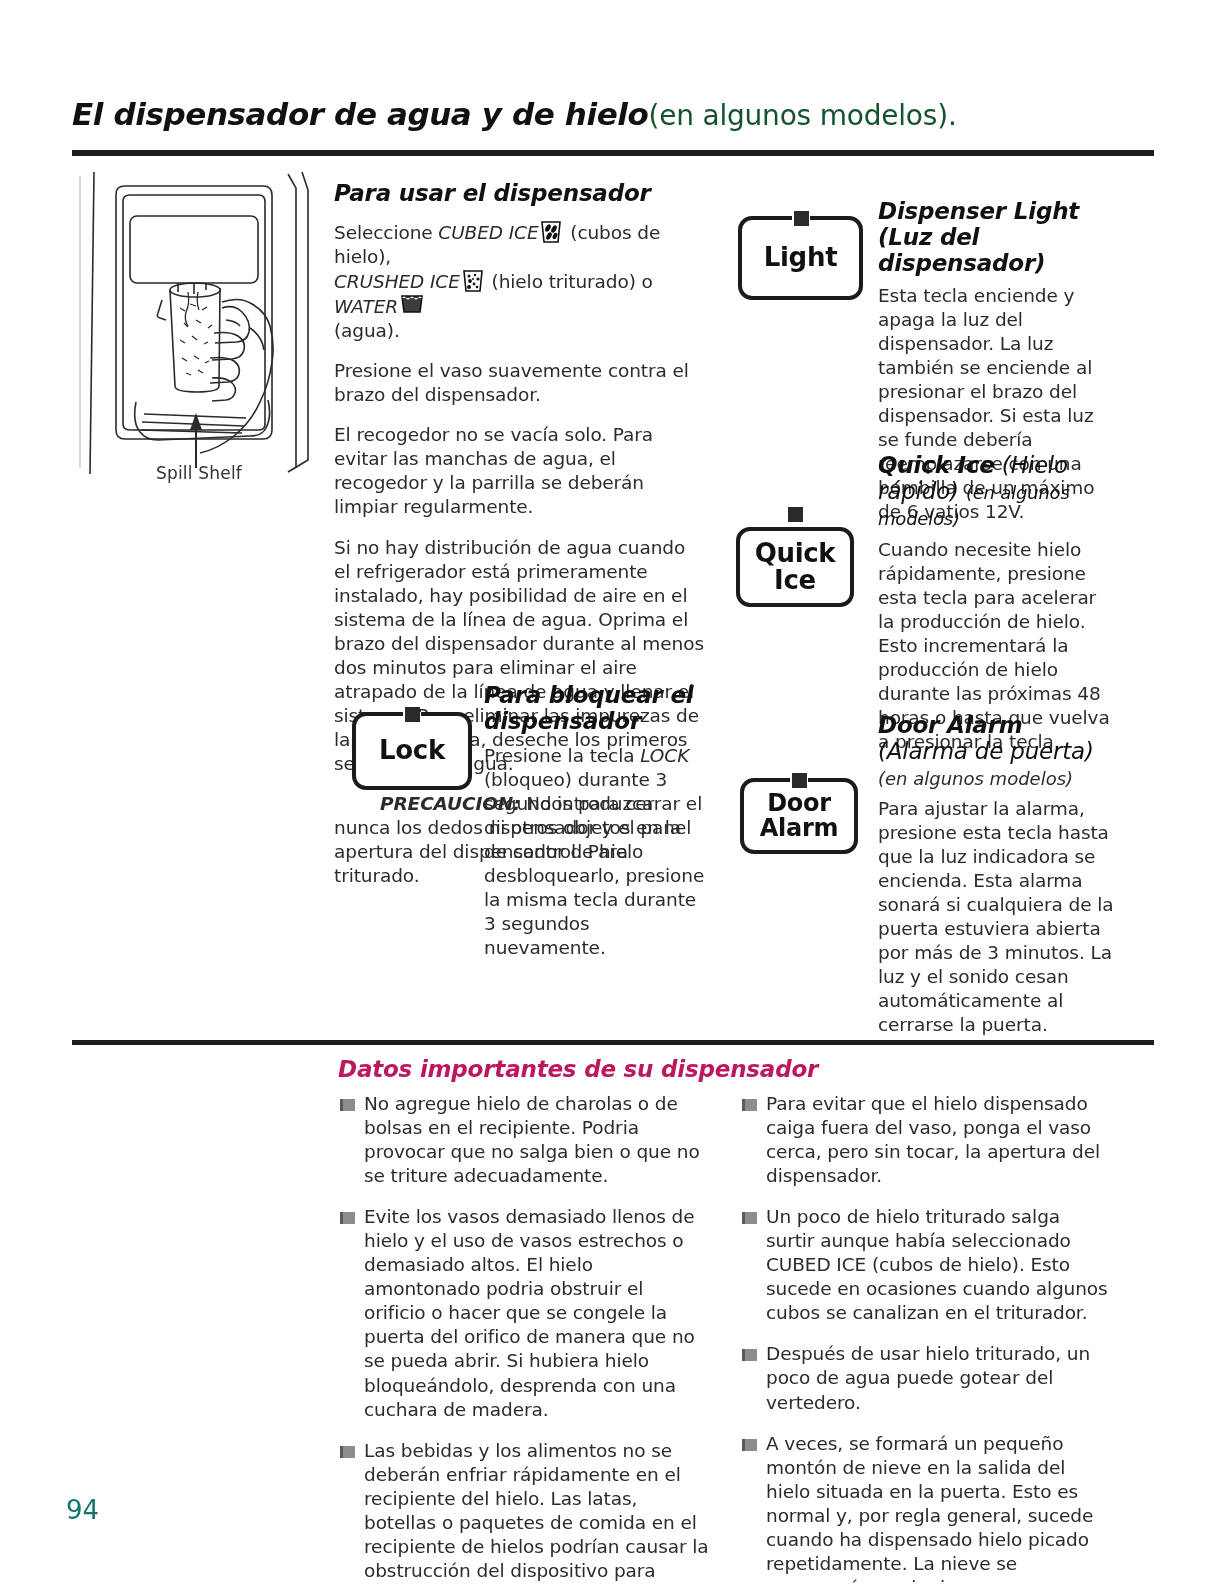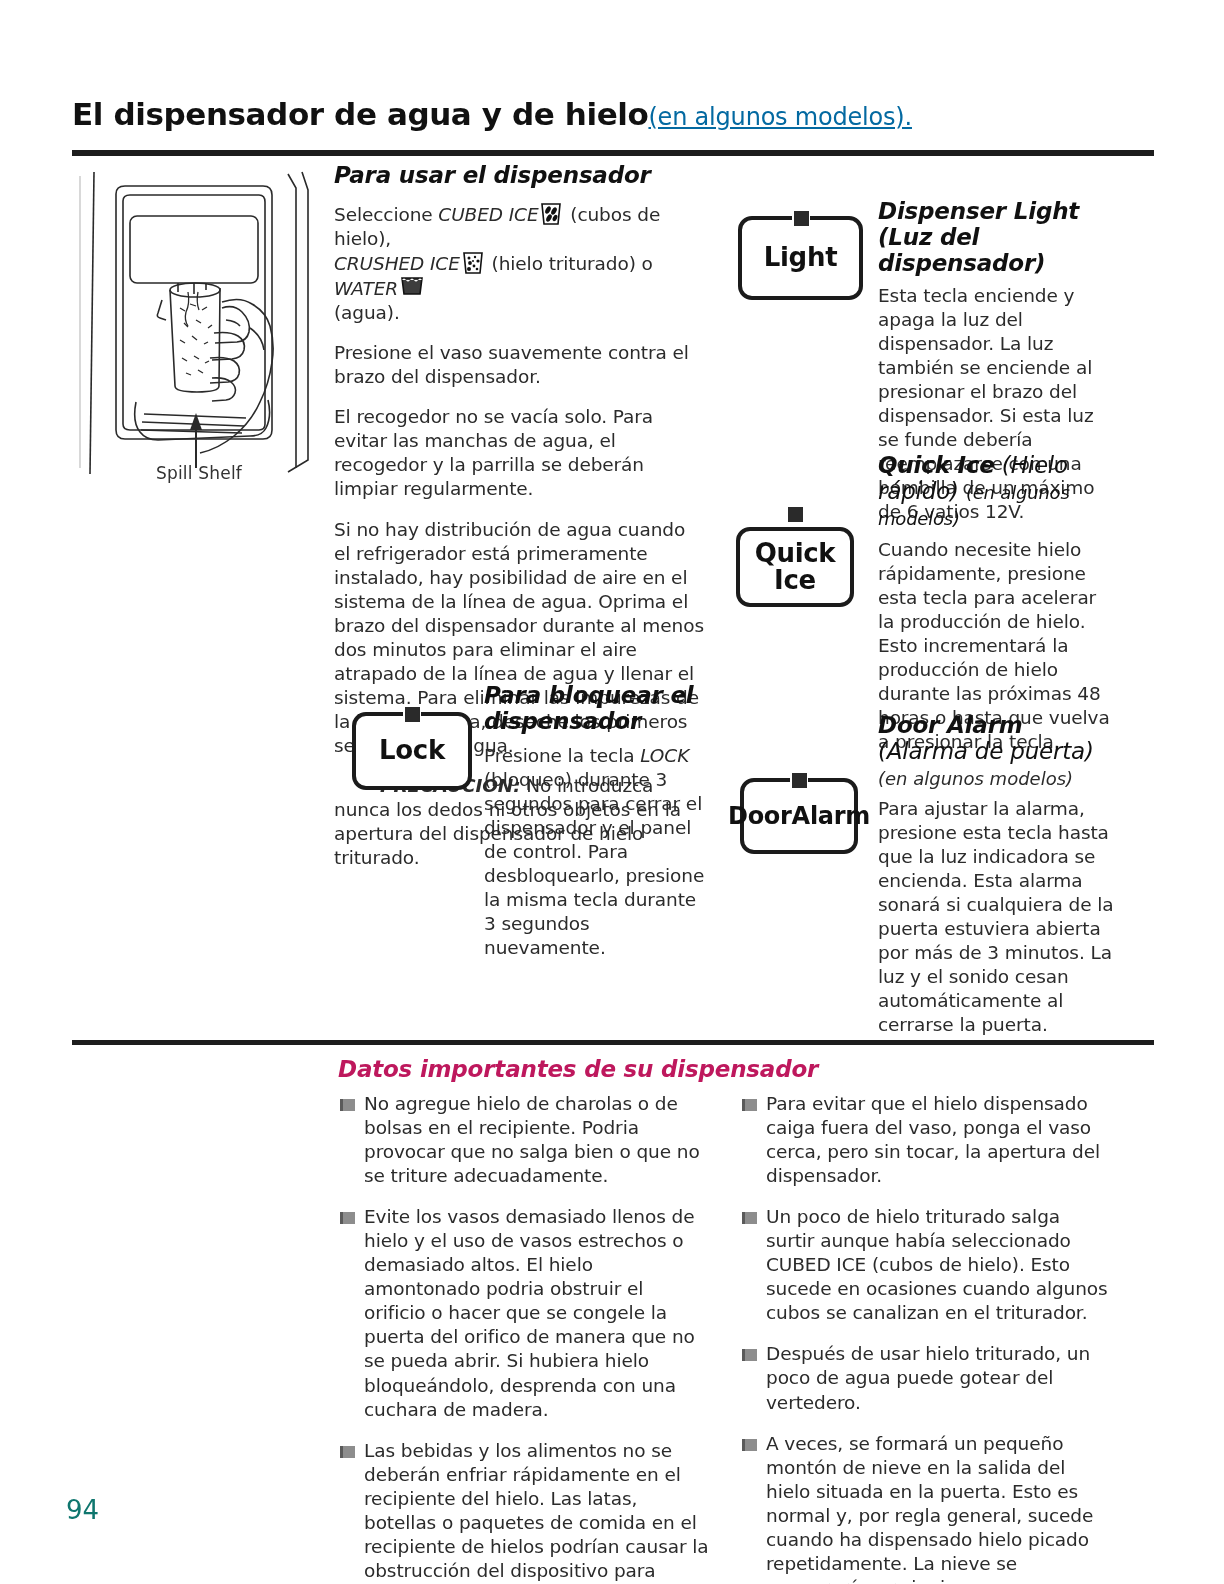--- a/index.html
+++ b/index.html
@@ -25,36 +25,36 @@
 
   
   .header {
     position: absolute;
     left: 72px;
     top: 98px;
     width: 1080px;
   }
   .header-title {
     font-family: "DejaVu Sans", sans-serif;
+    font-style: italic;
     font-weight: bold;
     font-size: 31px;
     letter-spacing: -0.4px;
     line-height: 1.05;
     color: #111;
     display: inline;
     transform: scaleX(0.92);
     transform-origin: left center;
   }
   .header-sub {
     font-style: normal;
     font-weight: normal;
-    font-size: 24px;
-    color: #0369a1;
+    font-size: 28px;
+    color: #14532d;
     letter-spacing: -0.2px;
-    text-decoration: underline;
   }
   .rule-thick {
     position: absolute;
     left: 72px;
     width: 1082px;
     height: 6px;
     background: #1d1d1d;
   }
   #rule-top { top: 150px; }
   #rule-mid { top: 1040px; height: 5px; }
@@ -75,21 +75,21 @@
     text-align: center;
     font-size: 17px;
     color: #333;
     letter-spacing: 0.2px;
   }
 
   
   .col-mid {
     position: absolute;
     left: 334px;
-    top: 162px;
+    top: 180px;
     width: 372px;
   }
 
   h2.sec-head {
     font-style: italic;
     font-weight: bold;
     font-size: 23px;
     margin: 0 0 14px 0;
     letter-spacing: -0.2px;
     color: #111;
@@ -345,21 +345,21 @@
     </div>
   </div>
   <div style="position:absolute; left:878px; top:452px; width:238px;">
     <h2 class="sec-head" style="margin-bottom:8px; font-weight:normal;">
       <span style="font-weight:bold;">Quick Ice</span><span> (Hielo rápido) </span><span style="font-size:18px;">(en algunos modelos)</span>
     </h2>
     <p class="body" style="margin-bottom:10px;">Cuando necesite hielo rápidamente, presione esta tecla para acelerar la producción de hielo. Esto incrementará la producción de hielo durante las próximas 48 horas o hasta que vuelva a presionar la tecla.</p>
   </div>
 
   <div class="btn-block" style="left:740px; top:778px;">
-    <div class="ctrl-btn" style="width:118px; height:76px; flex-direction:row; font-size:24px;">
+    <div class="ctrl-btn" style="width:118px; height:76px; flex-direction:column; font-size:24px;">
       <div class="led-mask"></div>
       <div class="led inline"></div>
       <span>Door</span>
       <span>Alarm</span>
     </div>
   </div>
   <div style="position:absolute; left:878px; top:712px; width:240px;">
     <h2 class="sec-head" style="margin-bottom:4px; font-weight:normal;">
       <span style="font-weight:bold;">Door Alarm</span><span> (Alarma de puerta)</span>
     </h2>

